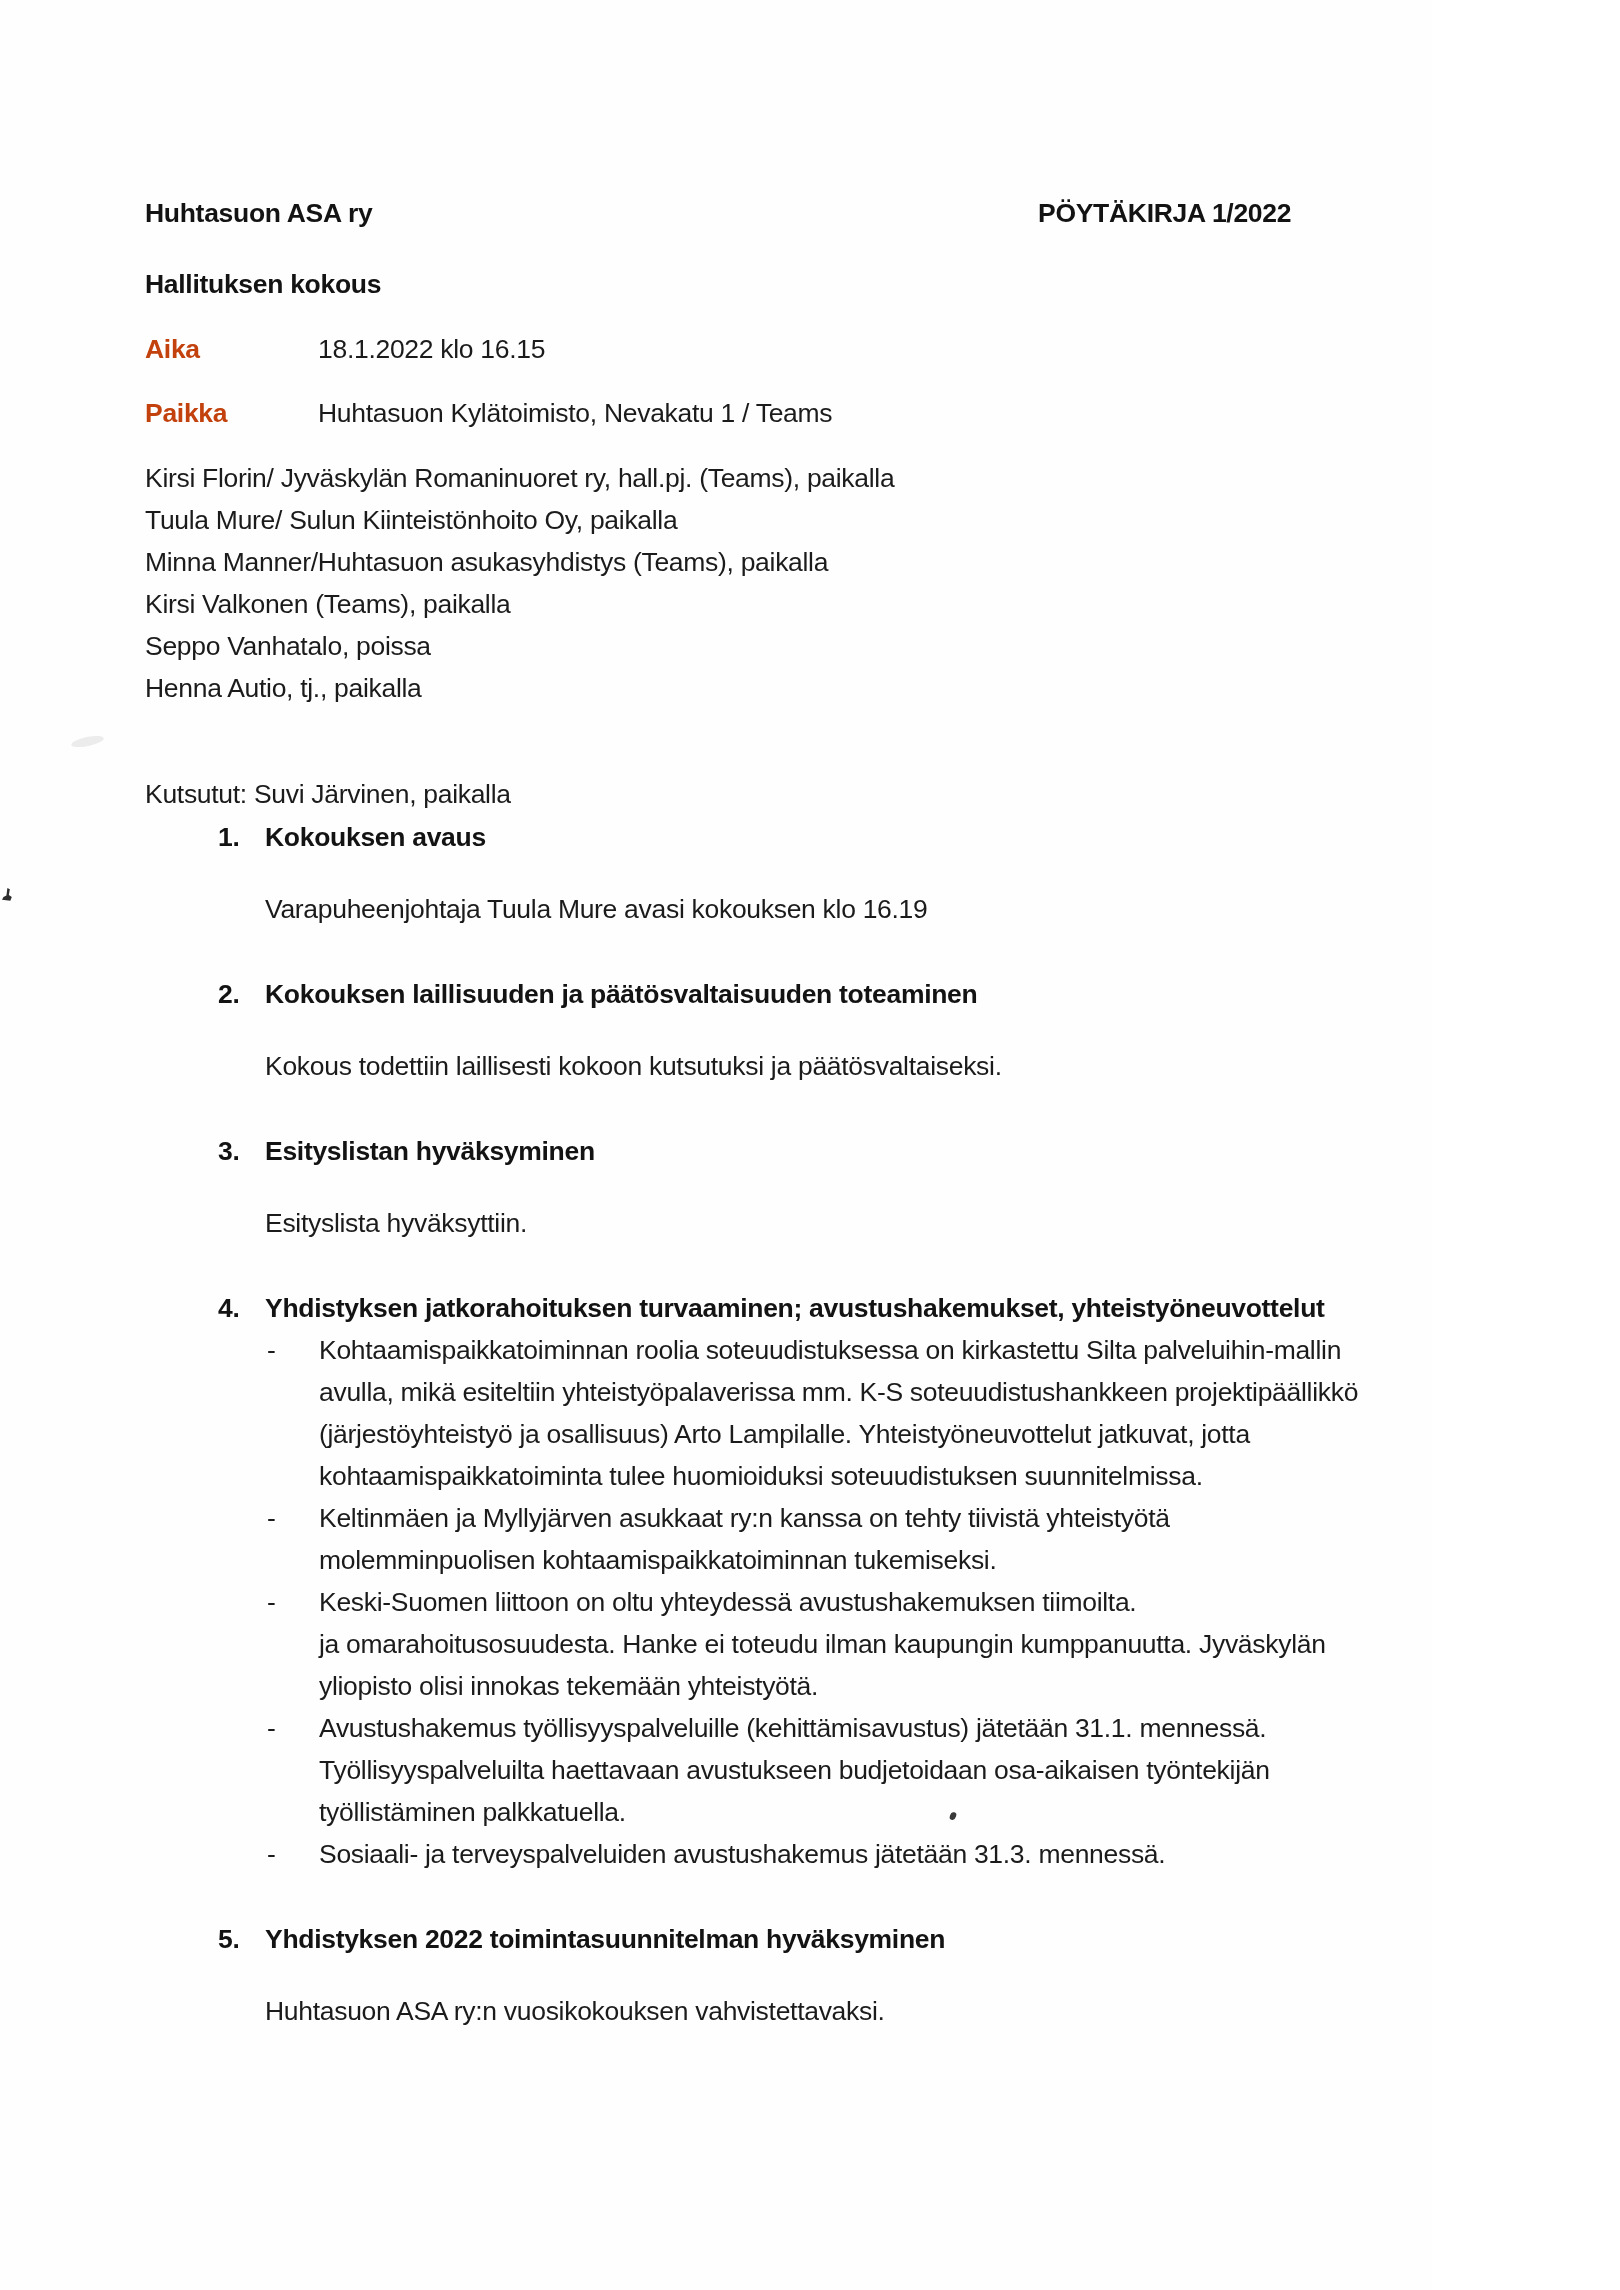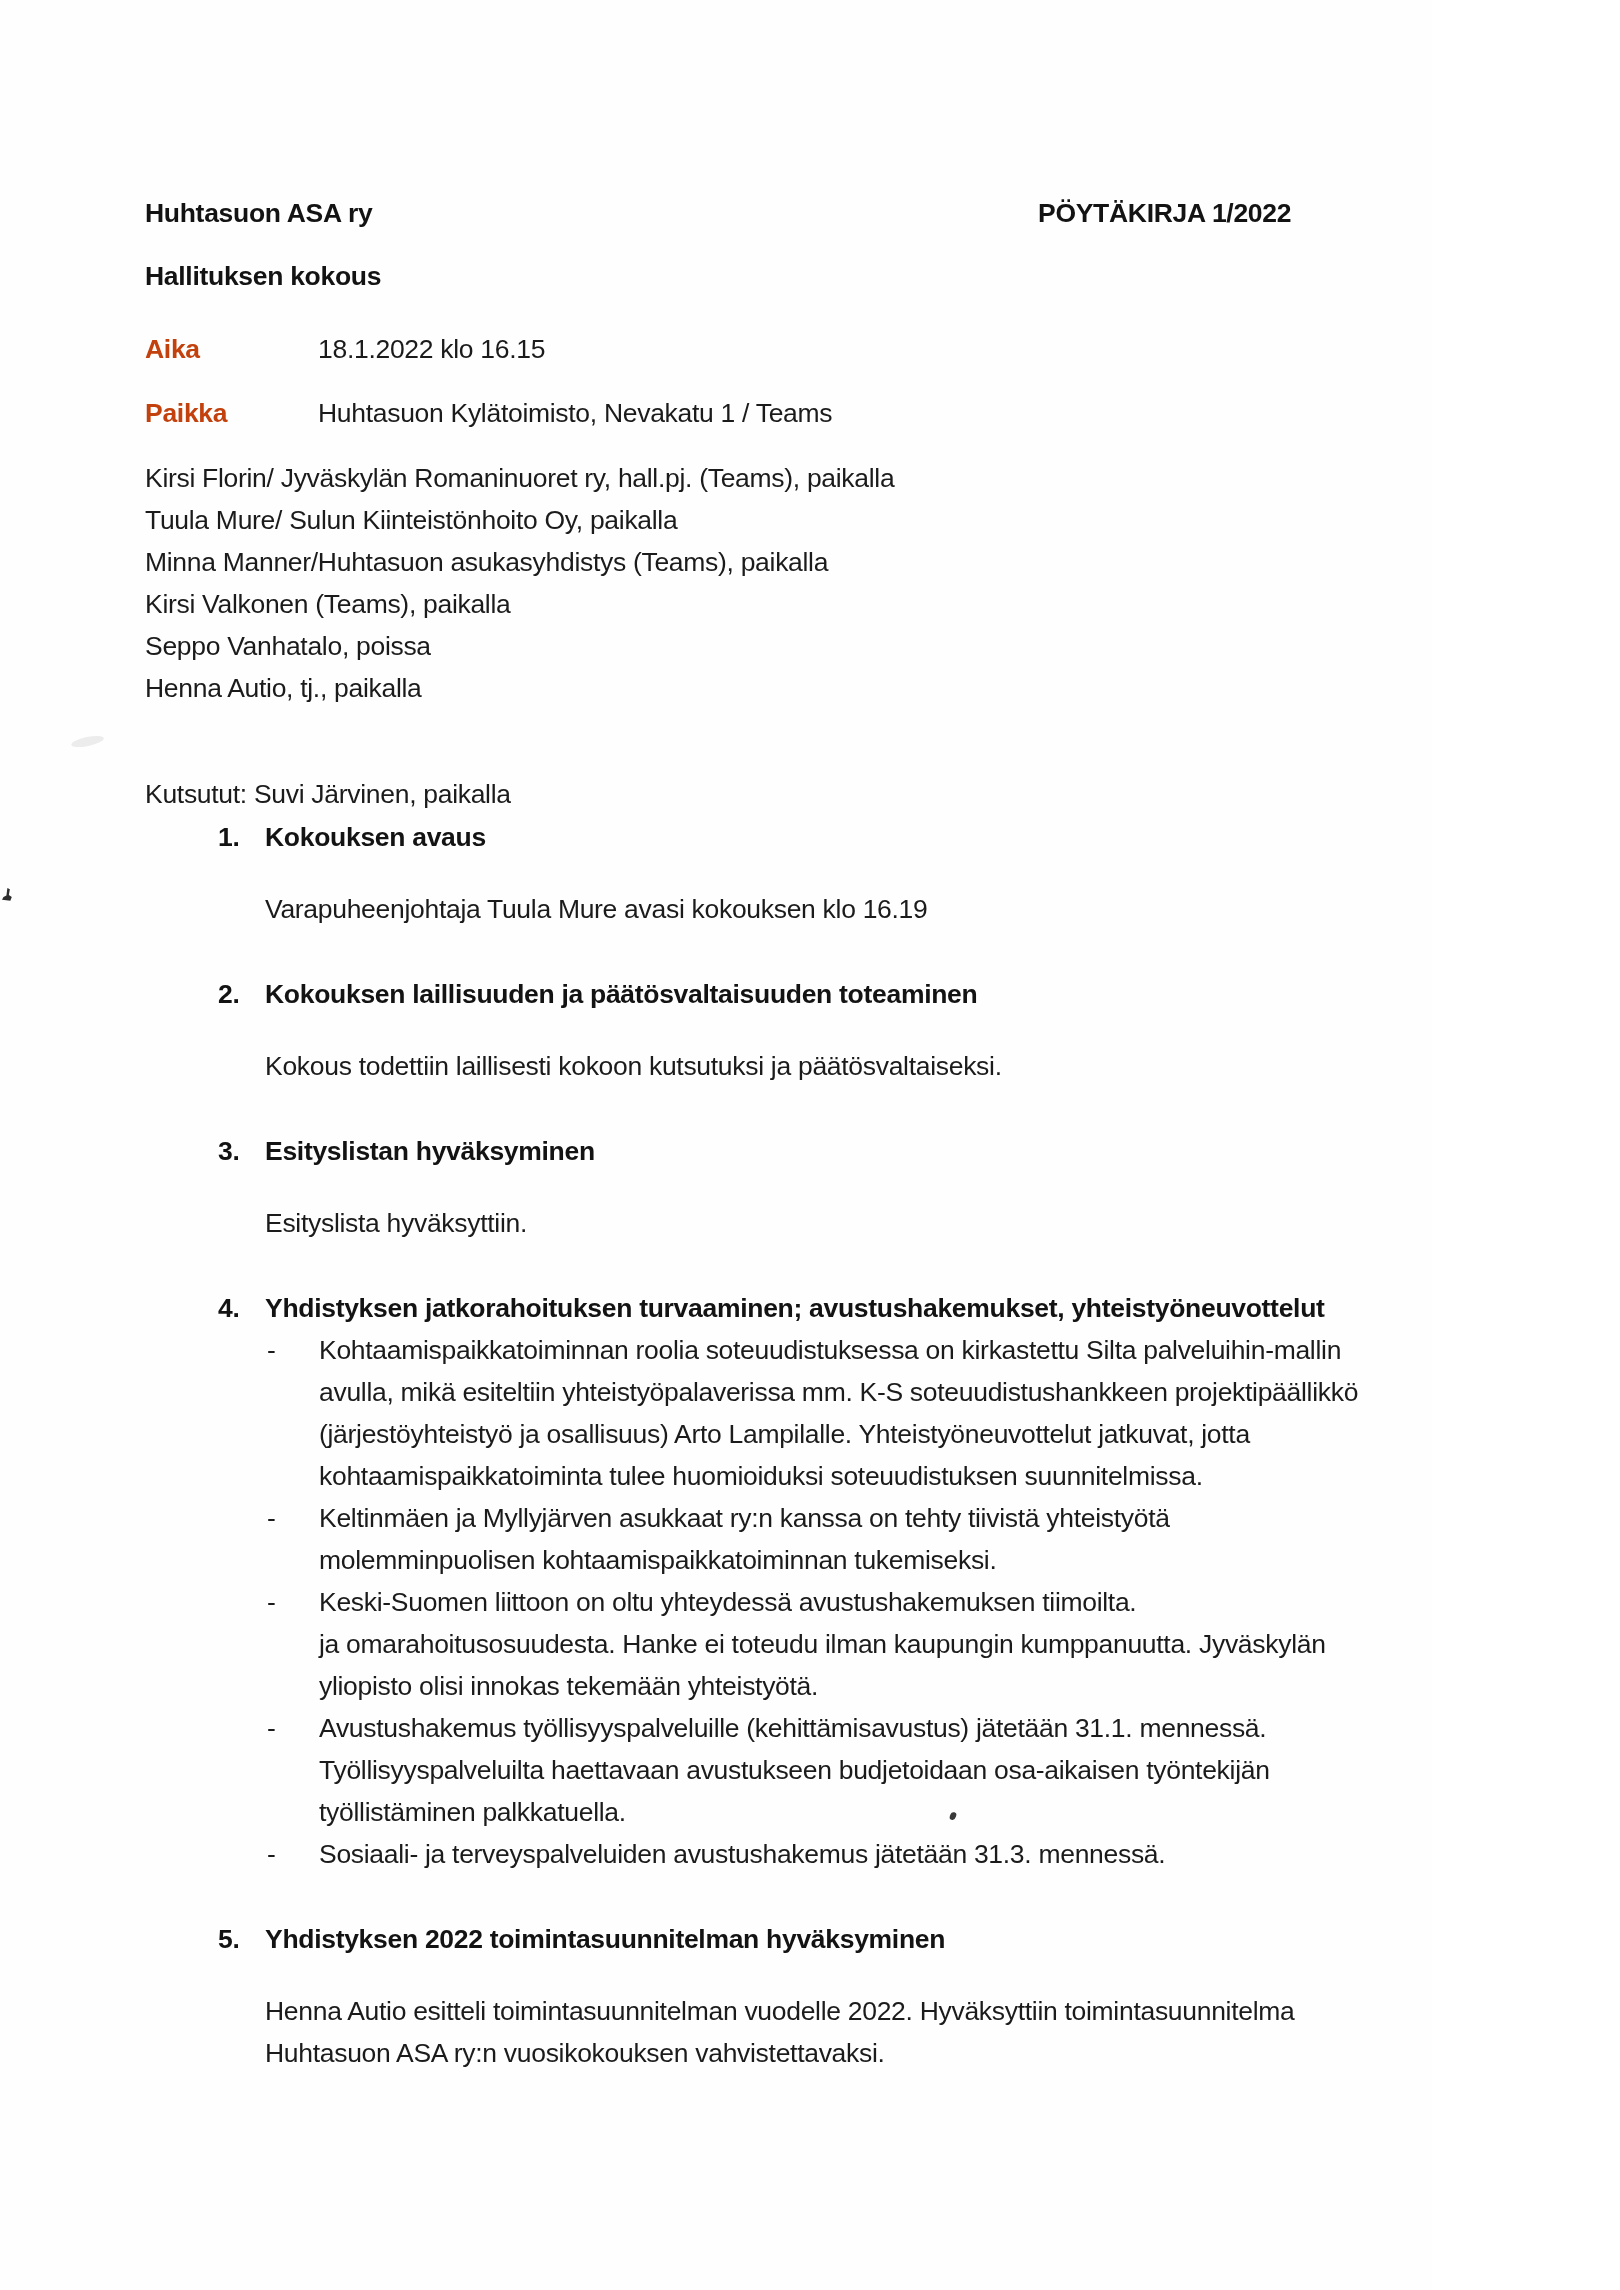--- a/index.html
+++ b/index.html
@@ -14,21 +14,21 @@
     line-height: 42px;
     color: #1b1b1b;
     letter-spacing: -0.3px;
     overflow: hidden;
   }
   .abs { position: absolute; left: 145px; }
   .bold { font-weight: bold; color: #131313; }
 
   .org-name   { top: 192px; }
   .doc-id     { left: 1029px; top: 192px; margin-left: 9px; }
-  .subtitle   { top: 255px; text-align: right; }
+  .subtitle   { top: 263px; text-align: right; }
 
   .meta-aika   { top: 328px; }
   .meta-paikka { top: 392px; }
   .meta-label  { display: inline-block; width: 173px; font-weight: bold; color: #c2410c; }
 
   .attendees  { top: 457px; }
   .kutsutut   { top: 773px; }
 
   .items { top: 816px; width: 1335px; }
   .item { margin-bottom: 43px; }
@@ -168,20 +168,19 @@
 
       </div>
     </div>
 
     <div class="item">
       <div class="item-head">
         <span class="item-num bold">5.</span>
         <span class="bold">Yhdistyksen 2022 toimintasuunnitelman hyväksyminen</span>
       </div>
       <div class="item-body">
-        <div>Henna Autio esitteli toimintasuunnitelman vuodelle 2022. Hyväksyttiin toimintasuunnitelma</div>
         <div>Huhtasuon ASA ry:n vuosikokouksen vahvistettavaksi.</div>
       </div>
     </div>
 
   </div>
 </div>
 
 
 </body></html>

